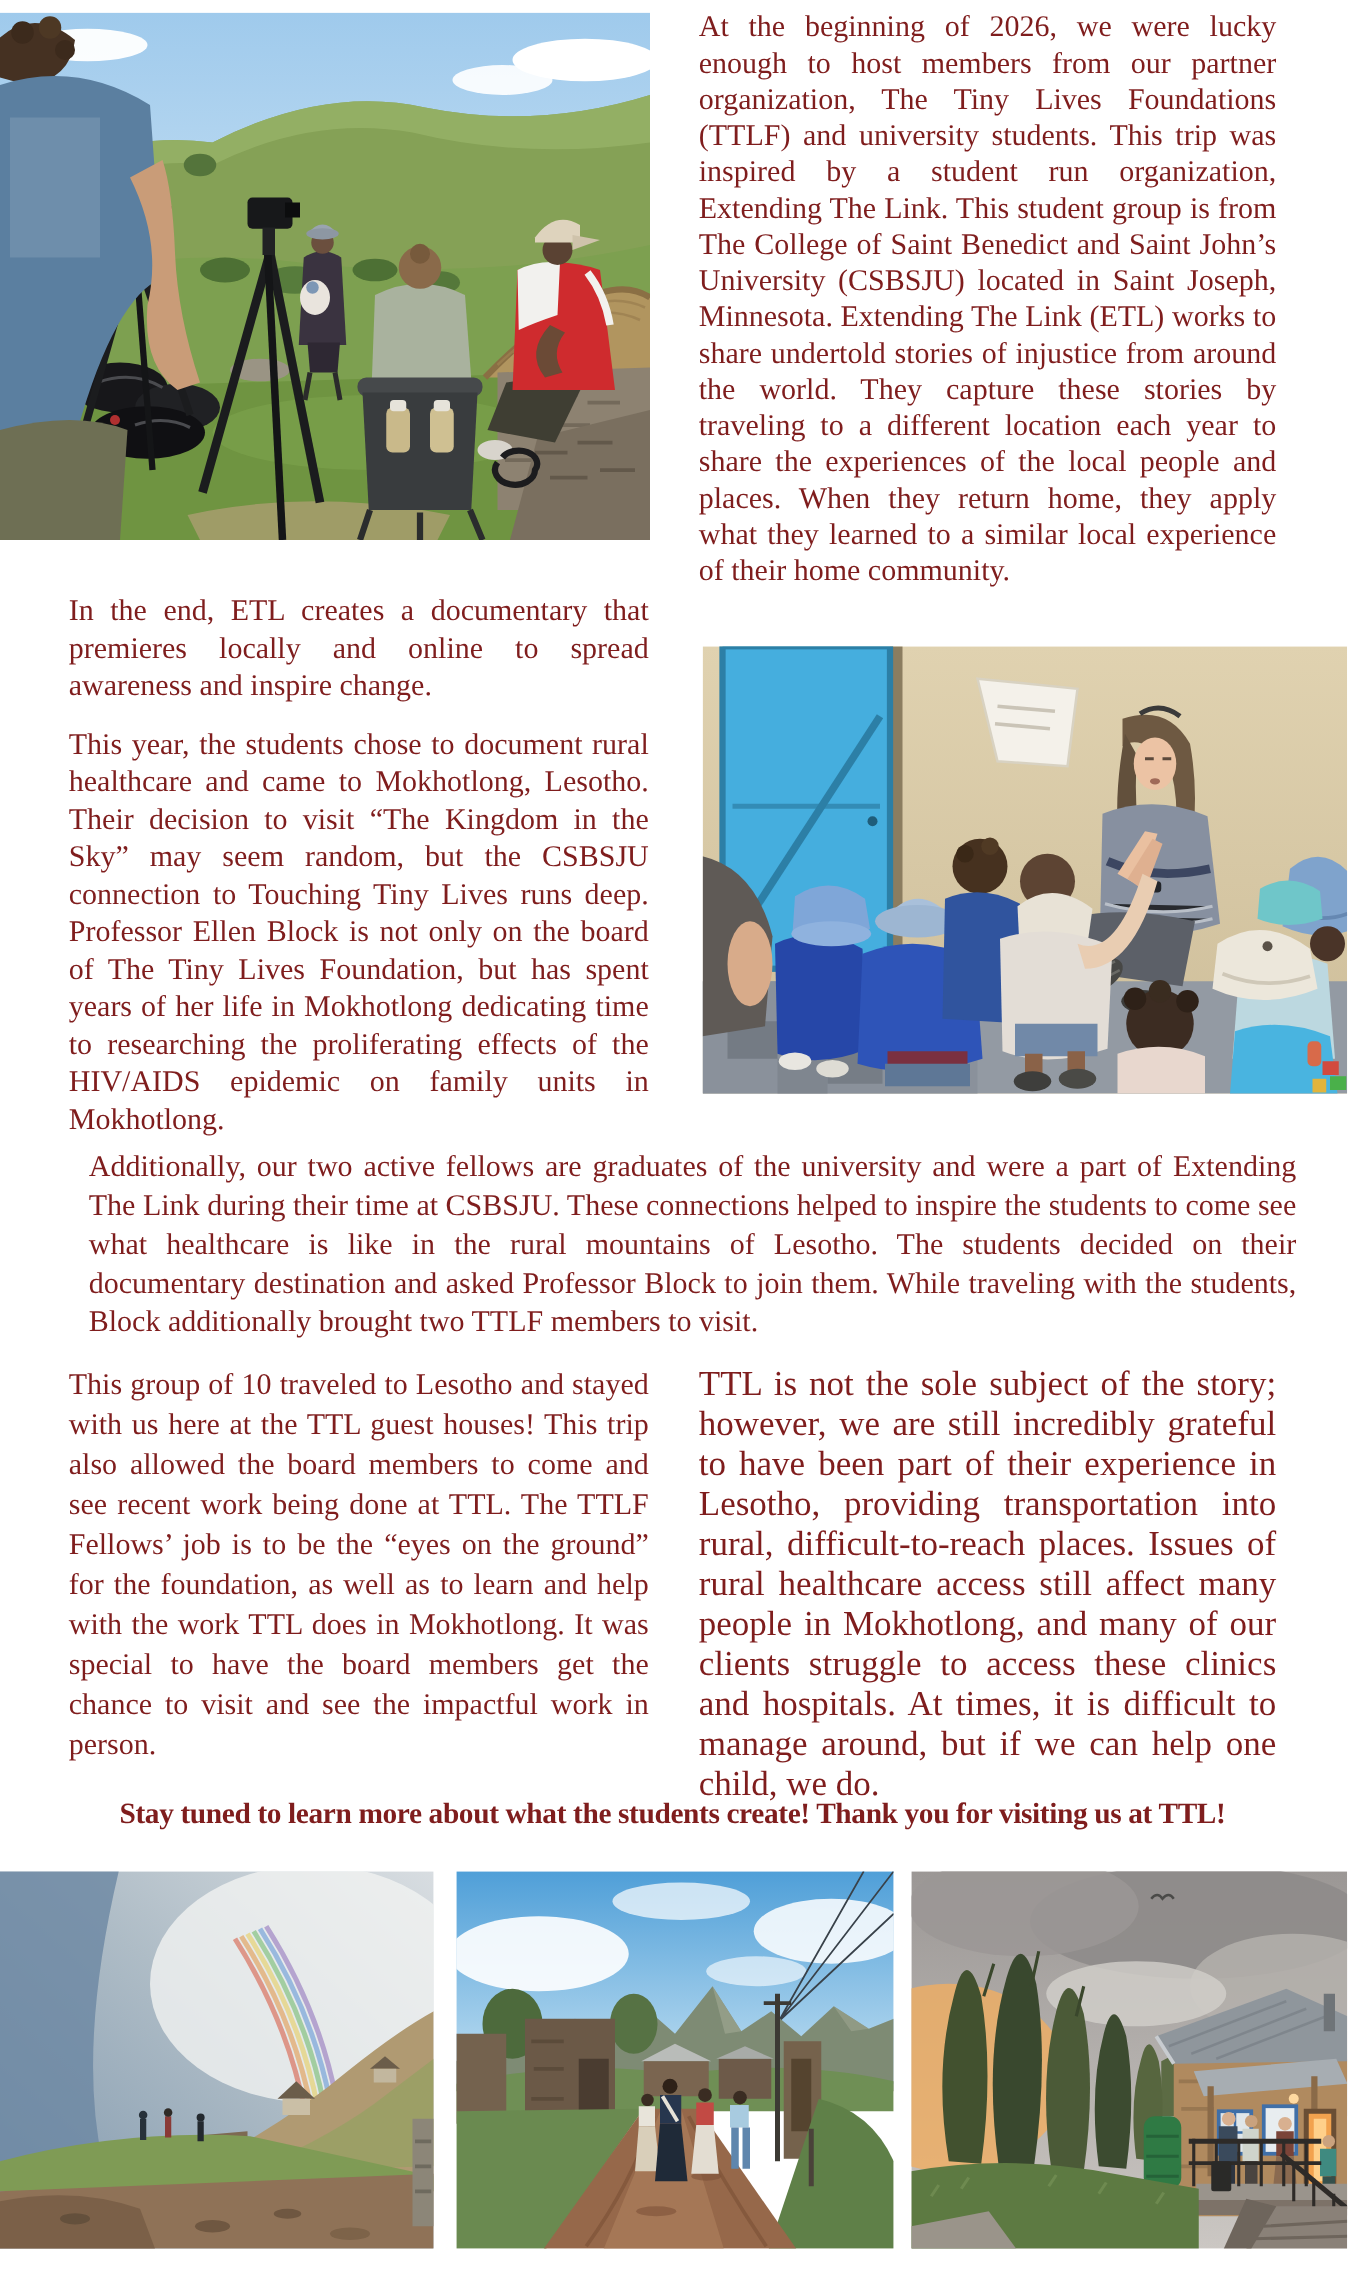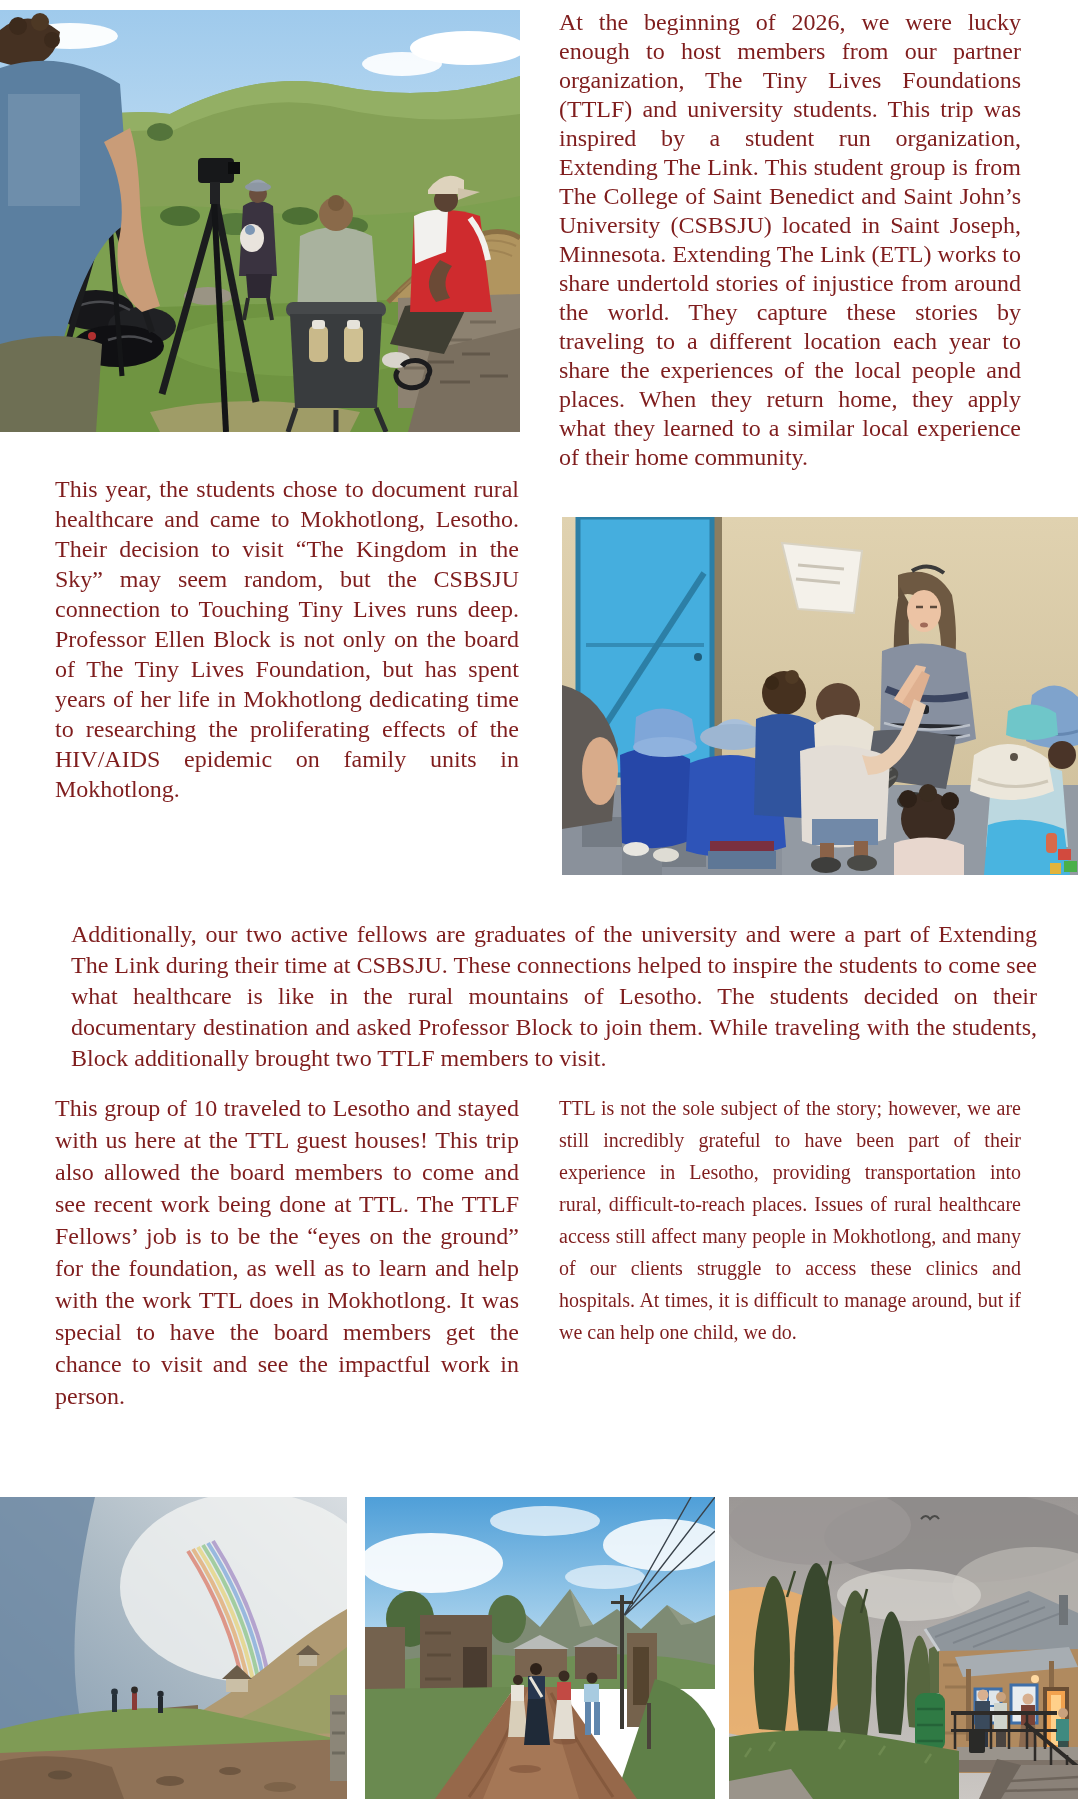--- a/index.html
+++ b/index.html
@@ -15,21 +15,21 @@
   .page p{margin:0;}
   figure{margin:0;padding:0;position:absolute;overflow:hidden;}
   figure svg{display:block;width:100%;height:100%;}
 
   .txt{position:absolute;text-align:justify;}
   .col-right-top{left:559px;top:8px;width:462px;font-size:24px;line-height:29px;}
   .col-left-mid{left:55px;top:474px;width:464px;font-size:24px;line-height:30px;}
   .col-left-mid p{margin-bottom:17px;}
   .para-wide{left:71px;top:919px;width:966px;font-size:24px;line-height:31px;}
   .col-bl{left:55px;top:1092px;width:464px;font-size:24px;line-height:32px;}
-  .col-br{left:559px;top:1092px;width:462px;font-size:20px;line-height:32px;}
+  .col-br{left:559px;top:1092px;width:462px;font-size:28px;line-height:32px;}
   .closing{
     left:55px;top:1438px;width:966px;
     text-align:center;font-weight:bold;font-size:23.5px;letter-spacing:-0.3px;
   }
 
   .ph-filming {left:0;   top:10px;   width:520px; height:422px;}
   .ph-children{left:562px;top:517px; width:516px; height:358px;}
   .ph-rainbow {left:0;   top:1497px; width:347px; height:302px;}
   .ph-road    {left:365px;top:1497px;width:350px; height:302px;}
   .ph-house   {left:729px;top:1497px;width:349px; height:302px;}
@@ -135,20 +135,21 @@
       <path d="M0,58 Q62,38 120,74 L130,212 Q92,228 62,334 L0,344 Z" fill="#5b7fa0"></path>
       <rect x="8" y="84" width="72" height="112" fill="#ffffff" opacity=".12"></rect>
       <path d="M104,132 Q130,184 118,234 Q114,282 142,302 L160,296 Q142,242 140,192 Q138,142 130,118 Z" fill="#c99c78"></path>
       <path d="M0,334 Q60,318 102,334 L96,422 L0,422 Z" fill="#6e6f54"></path>
     </svg>
   </figure>
 
   <p class="txt col-right-top">At the beginning of 2026, we were lucky enough to host members from our partner organization, The Tiny Lives Foundations (TTLF) and university students. This trip was inspired by a student run organization, Extending The Link. This student group is from The College of Saint Benedict and Saint John’s University (CSBSJU) located in Saint Joseph, Minnesota. Extending The Link (ETL) works to share undertold stories of injustice from around the world. They capture these stories by traveling to a different location each year to share the experiences of the local people and places. When they return home, they apply what they learned to a similar local experience of their home community.</p>
 
   <div class="txt col-left-mid">
+    <p>In the end, ETL creates a documentary that premieres locally and online to spread awareness and inspire change.</p>
     <p>This year, the students chose to document rural healthcare and came to Mokhotlong, Lesotho. Their decision to visit “The Kingdom in the Sky” may seem random, but the CSBSJU connection to Touching Tiny Lives runs deep. Professor Ellen Block is not only on the board of The Tiny Lives Foundation, but has spent years of her life in Mokhotlong dedicating time to researching the proliferating effects of the HIV/AIDS epidemic on family units in Mokhotlong.</p>
   </div>
 
   <figure class="ph-children" aria-label="Woman seated against a wall clapping with a group of young children in blue sweaters and bucket hats">
     <svg viewBox="0 0 516 358" preserveAspectRatio="none">
       <defs>
         <linearGradient id="wall2" x1="0" y1="0" x2="0" y2="1">
           <stop offset="0" stop-color="#e0d2b0"></stop>
             <stop offset="1" stop-color="#cdbd99"></stop>
         </linearGradient>
@@ -236,20 +237,21 @@
       <rect x="502" y="344" width="13" height="11" fill="#4ab04a"></rect>
       <rect x="488" y="346" width="11" height="11" fill="#e2b43c"></rect>
     </svg>
   </figure>
 
   <p class="txt para-wide">Additionally, our two active fellows are graduates of the university and were a part of Extending The Link during their time at CSBSJU. These connections helped to inspire the students to come see what healthcare is like in the rural mountains of Lesotho. The students decided on their documentary destination and asked Professor Block to join them. While traveling with the students, Block additionally brought two TTLF members to visit.</p>
 
   <p class="txt col-bl">This group of 10 traveled to Lesotho and stayed with us here at the TTL guest houses! This trip also allowed the board members to come and see recent work being done at TTL. The TTLF Fellows’ job is to be the “eyes on the ground” for the foundation, as well as to learn and help with the work TTL does in Mokhotlong. It was special to have the board members get the chance to visit and see the impactful work in person.</p>
   <p class="txt col-br">TTL is not the sole subject of the story; however, we are still incredibly grateful to have been part of their experience in Lesotho, providing transportation into rural, difficult-to-reach places. Issues of rural healthcare access still affect many people in Mokhotlong, and many of our clients struggle to access these clinics and hospitals. At times, it is difficult to manage around, but if we can help one child, we do.</p>
 
+  <p class="txt closing">Stay tuned to learn more about what the students create! Thank you for visiting us at TTL!</p>
 
   <figure class="ph-rainbow" aria-label="Rainbow falling over a mountain village with thatched huts and dirt ground">
     <svg viewBox="0 0 347 302" preserveAspectRatio="none">
       <defs>
         <linearGradient id="sky3" x1="0" y1="1" x2="1" y2="0">
           <stop offset="0" stop-color="#7f97ad"></stop>
             <stop offset=".55" stop-color="#aebcc6"></stop>
             <stop offset="1" stop-color="#d8dde1"></stop>
         </linearGradient>
       </defs>

